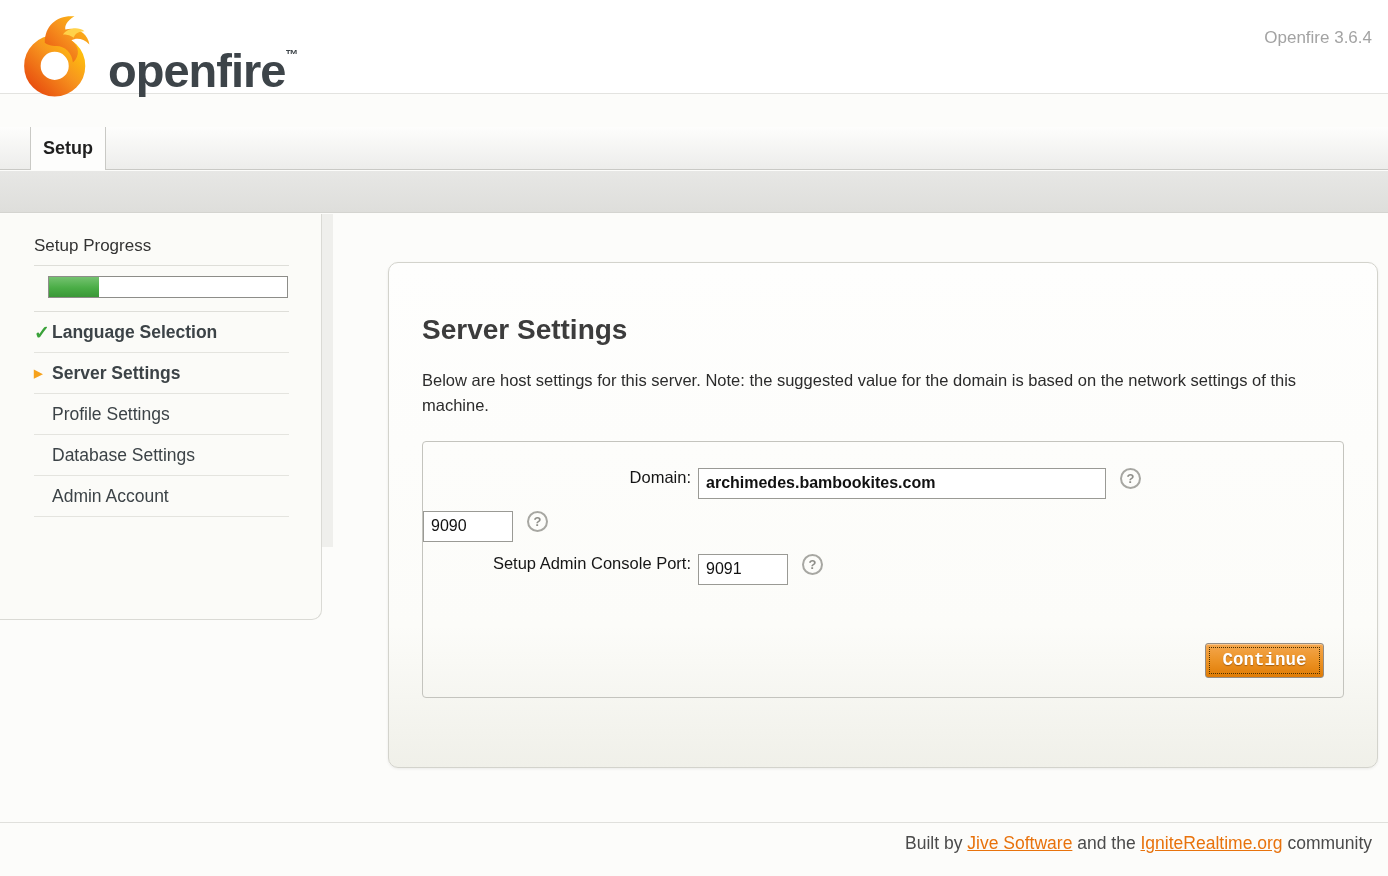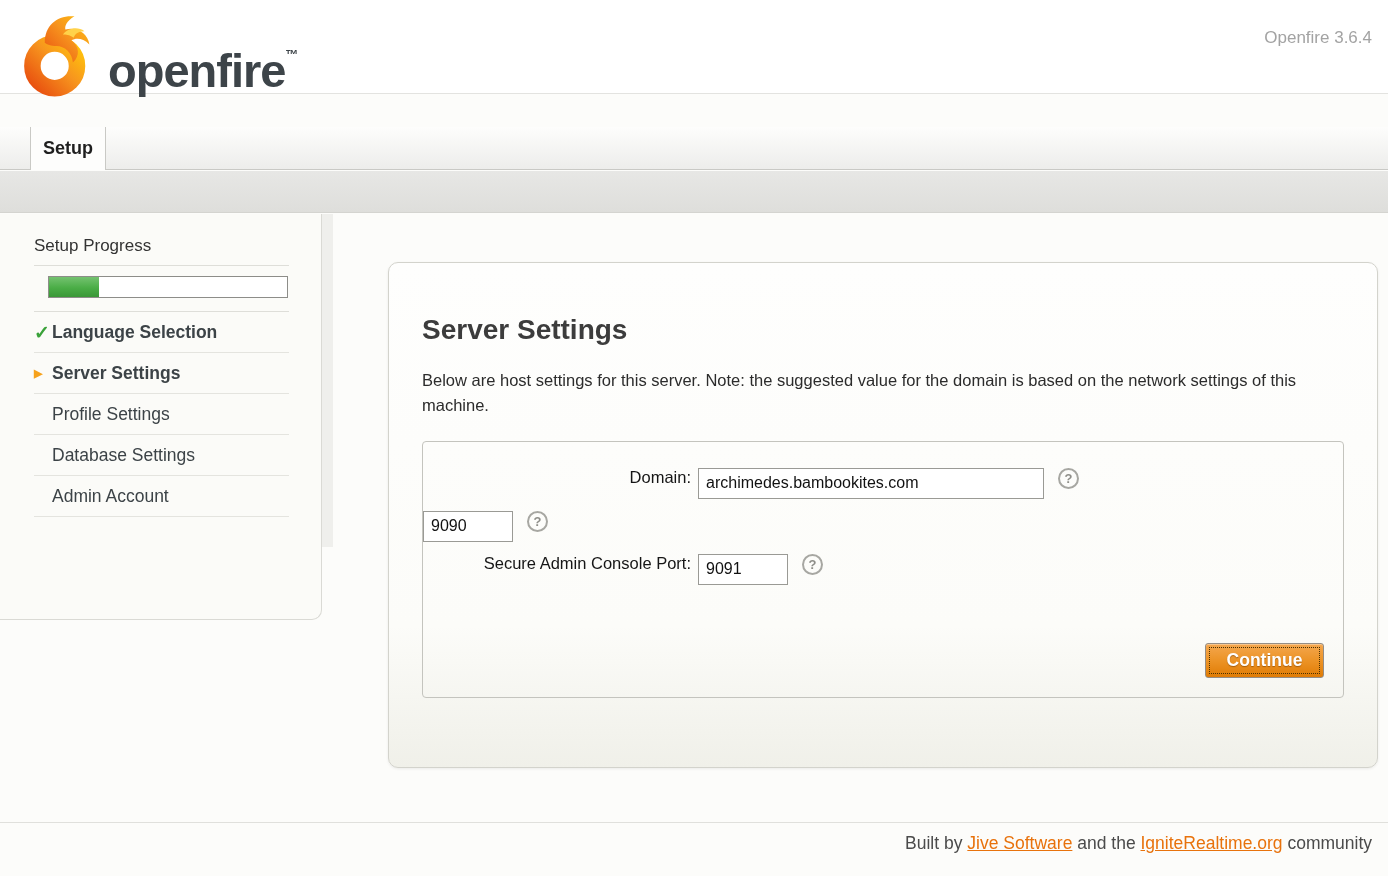--- a/index.html
+++ b/index.html
@@ -107,34 +107,34 @@
   .form-row { display:flex; margin-bottom:12px; }
   .form-label {
     width:275px; flex:0 0 275px; text-align:right; padding-right:7px;
     font-size:16.5px; color:#161616;
   }
   .text-input {
     height:31px; border:1px solid #9a9a95; background:#ffffff;
     font-family:"Liberation Sans",sans-serif; font-size:16px; color:#111;
     padding:3px 7px;
   }
-  .input-domain { width:346px; }
+  .input-domain { width:408px;font-weight:bold; }
   .input-port  { width:90px; }
   .help-badge {
     margin-left:14px; width:21px; height:21px; border-radius:50%;
     border:2px solid #a7a7a2; color:#8e8e89;
     display:flex; align-items:center; justify-content:center;
     font-size:13px; font-weight:bold; cursor:pointer; user-select:none;
   }
   .continue-btn {
     position:absolute; right:19px; bottom:19px;
     min-width:119px; height:35px; padding:0 14px;
     background:linear-gradient(180deg,#f4a74f 0%,#ec9326 50%,#e07c05 100%);
     border:1px solid #958d84; border-radius:3px;
-    font-family:Liberation Sans, sans-serif;
+    font-family:Liberation Mono, monospace;
     font-size:17.5px; font-weight:bold; color:#ffffff;
     text-shadow:0 1px 1px rgba(110,55,0,0.55);
     outline:1px dotted #4a3000; outline-offset:-5px;
     box-shadow:inset 0 1px 0 rgba(255,255,255,0.35);
     cursor:pointer;
   }
 
   
   .footer-rule {
     position:absolute; left:0; top:822px; width:1388px;
@@ -217,21 +217,21 @@
     <div class="form-row">
       <label class="form-label">Domain:</label>
       <input class="text-input input-domain" type="text" value="archimedes.bambookites.com" style="">
       <span class="help-badge">?</span>
     </div>
     <div class="form-row">
       <input class="text-input input-port" type="text" value="9090" style="">
       <span class="help-badge">?</span>
     </div>
     <div class="form-row">
-      <label class="form-label">Secure Admin Console Port:</label>
+      <label class="form-label">Setup Admin Console Port:</label>
       <input class="text-input input-port" type="text" value="9091" style="">
       <span class="help-badge">?</span>
     </div>
     <button class="continue-btn">Continue</button>
   </div>
 </div>
 
 <div class="footer-rule"></div>
 <div class="footer-text">
   <span>Built by </span><a>Jive Software</a><span> and the </span><a>IgniteRealtime.org</a><span> community</span>

